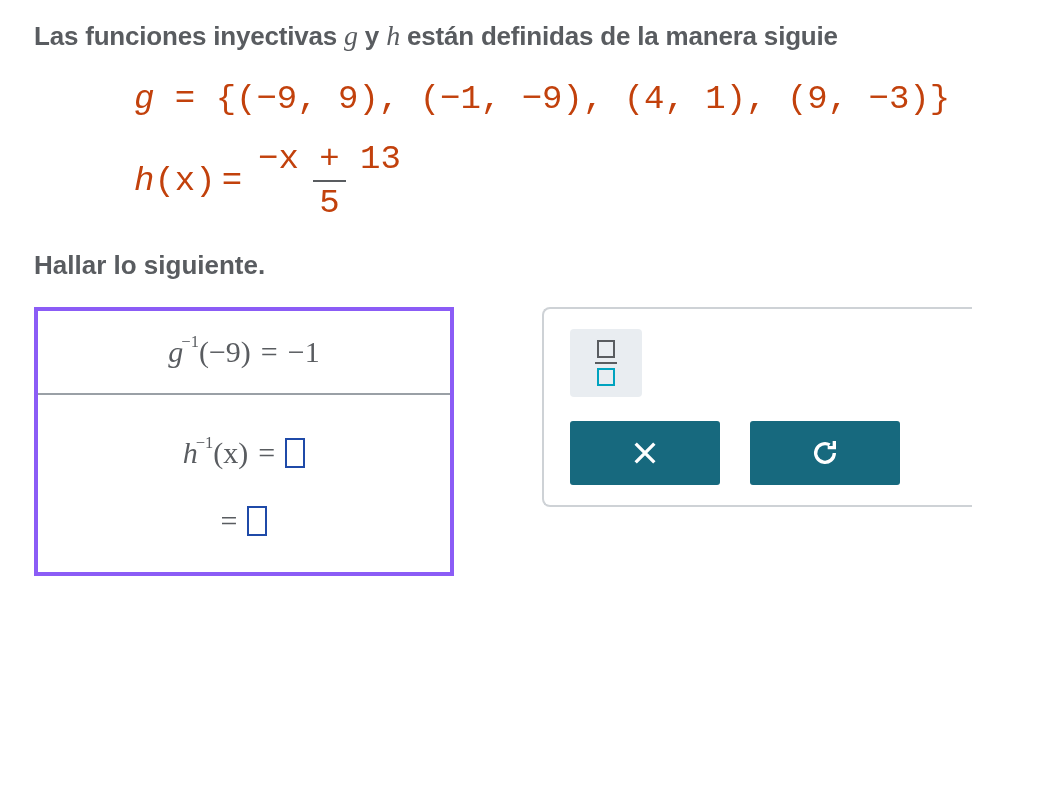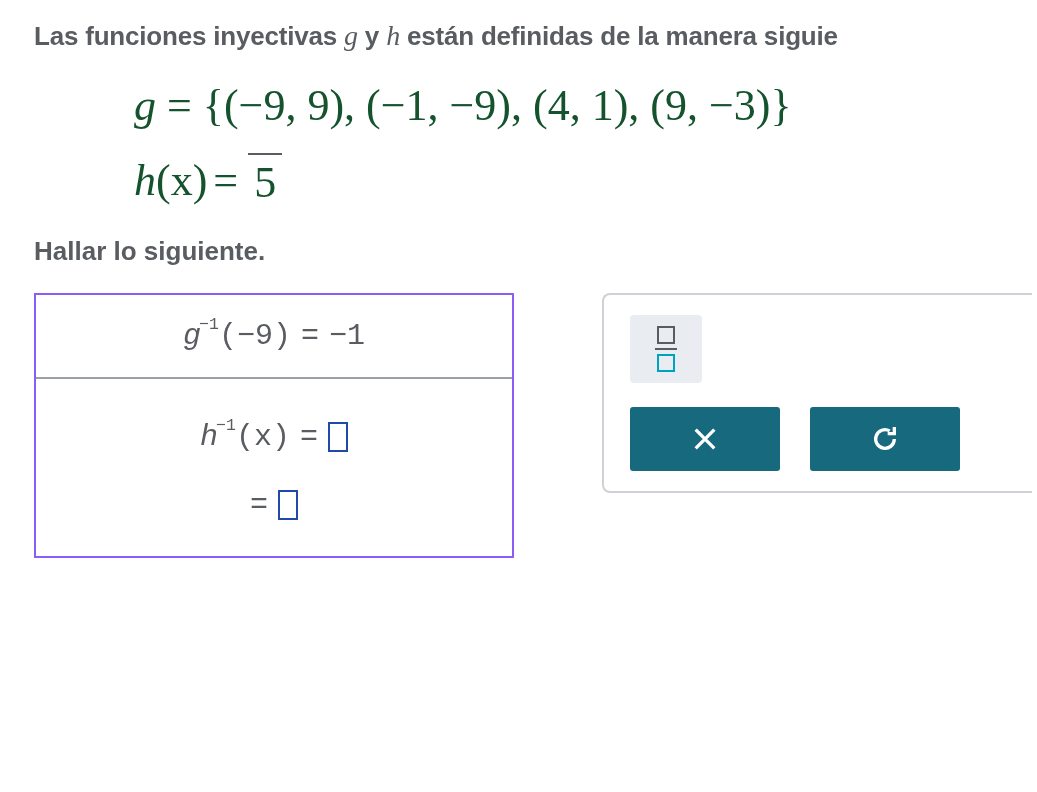--- a/index.html
+++ b/index.html
@@ -13,23 +13,23 @@
     overflow: hidden;
   }
   .prompt {
     font-size: 26px;
     font-weight: 600;
     margin-bottom: 28px;
     letter-spacing: -0.2px;
   }
   .prompt .mvar { font-style: italic; font-family: 'Times New Roman', serif; font-size: 28px; font-weight: normal; }
   .math-block {
-    font-family: Liberation Serif, serif;
-    font-size: 44px;
-    color: #14532d;
+    font-family: Liberation Mono, monospace;
+    font-size: 34px;
+    color: #c2410c;
     margin-left: 100px;
     margin-bottom: 22px;
   }
   .fn-def { display:flex; align-items:center; gap:6px;margin-top:10px; }
   .mvar { font-style: italic; }
   .frac {
     display: inline-flex;
     flex-direction: column;
     align-items: center;
     vertical-align: middle;
@@ -37,23 +37,23 @@
   }
   .frac .num { padding: 0 6px 2px 6px; }
   .frac .den { border-top: 2px solid #595c60; padding: 2px 6px 0 6px; }
   .instr {
     font-size: 26px;
     font-weight: 600;
     margin: 28px 0 26px 0;
   }
   .lower { display:flex; gap:88px; align-items:flex-start; }
   .ans-table {
-    border: 2px solid #8b5cf6;
-    width: 480px;
-    font-family:Liberation Mono, monospace;
+    border: 4px solid #8b5cf6;
+    width: 420px;
+    font-family:Liberation Serif, serif;
     font-size: 30px;
   }
   .ans-row {
     display:flex;
     align-items:center;
     justify-content:center;
     gap:10px;
     padding: 24px 10px;
     border-bottom: 2px solid #9aa0a6;
   }
@@ -109,20 +109,21 @@
   <span>=</span>
   <span>{(−9, 9), (−1, −9), (4, 1), (9, −3)}</span>
 </div>
 
 <div class="math-block fn-def">
   <span>
     <span class="mvar">h</span><span>(x)</span>
   </span>
   <span>=</span>
   <span class="frac">
+    <span class="num">−x + 13</span>
     <span class="den">5</span>
   </span>
 </div>
 
 <div class="instr">Hallar lo siguiente.</div>
 
 <div class="lower">
   <div class="ans-table">
 
     <div class="ans-row">

